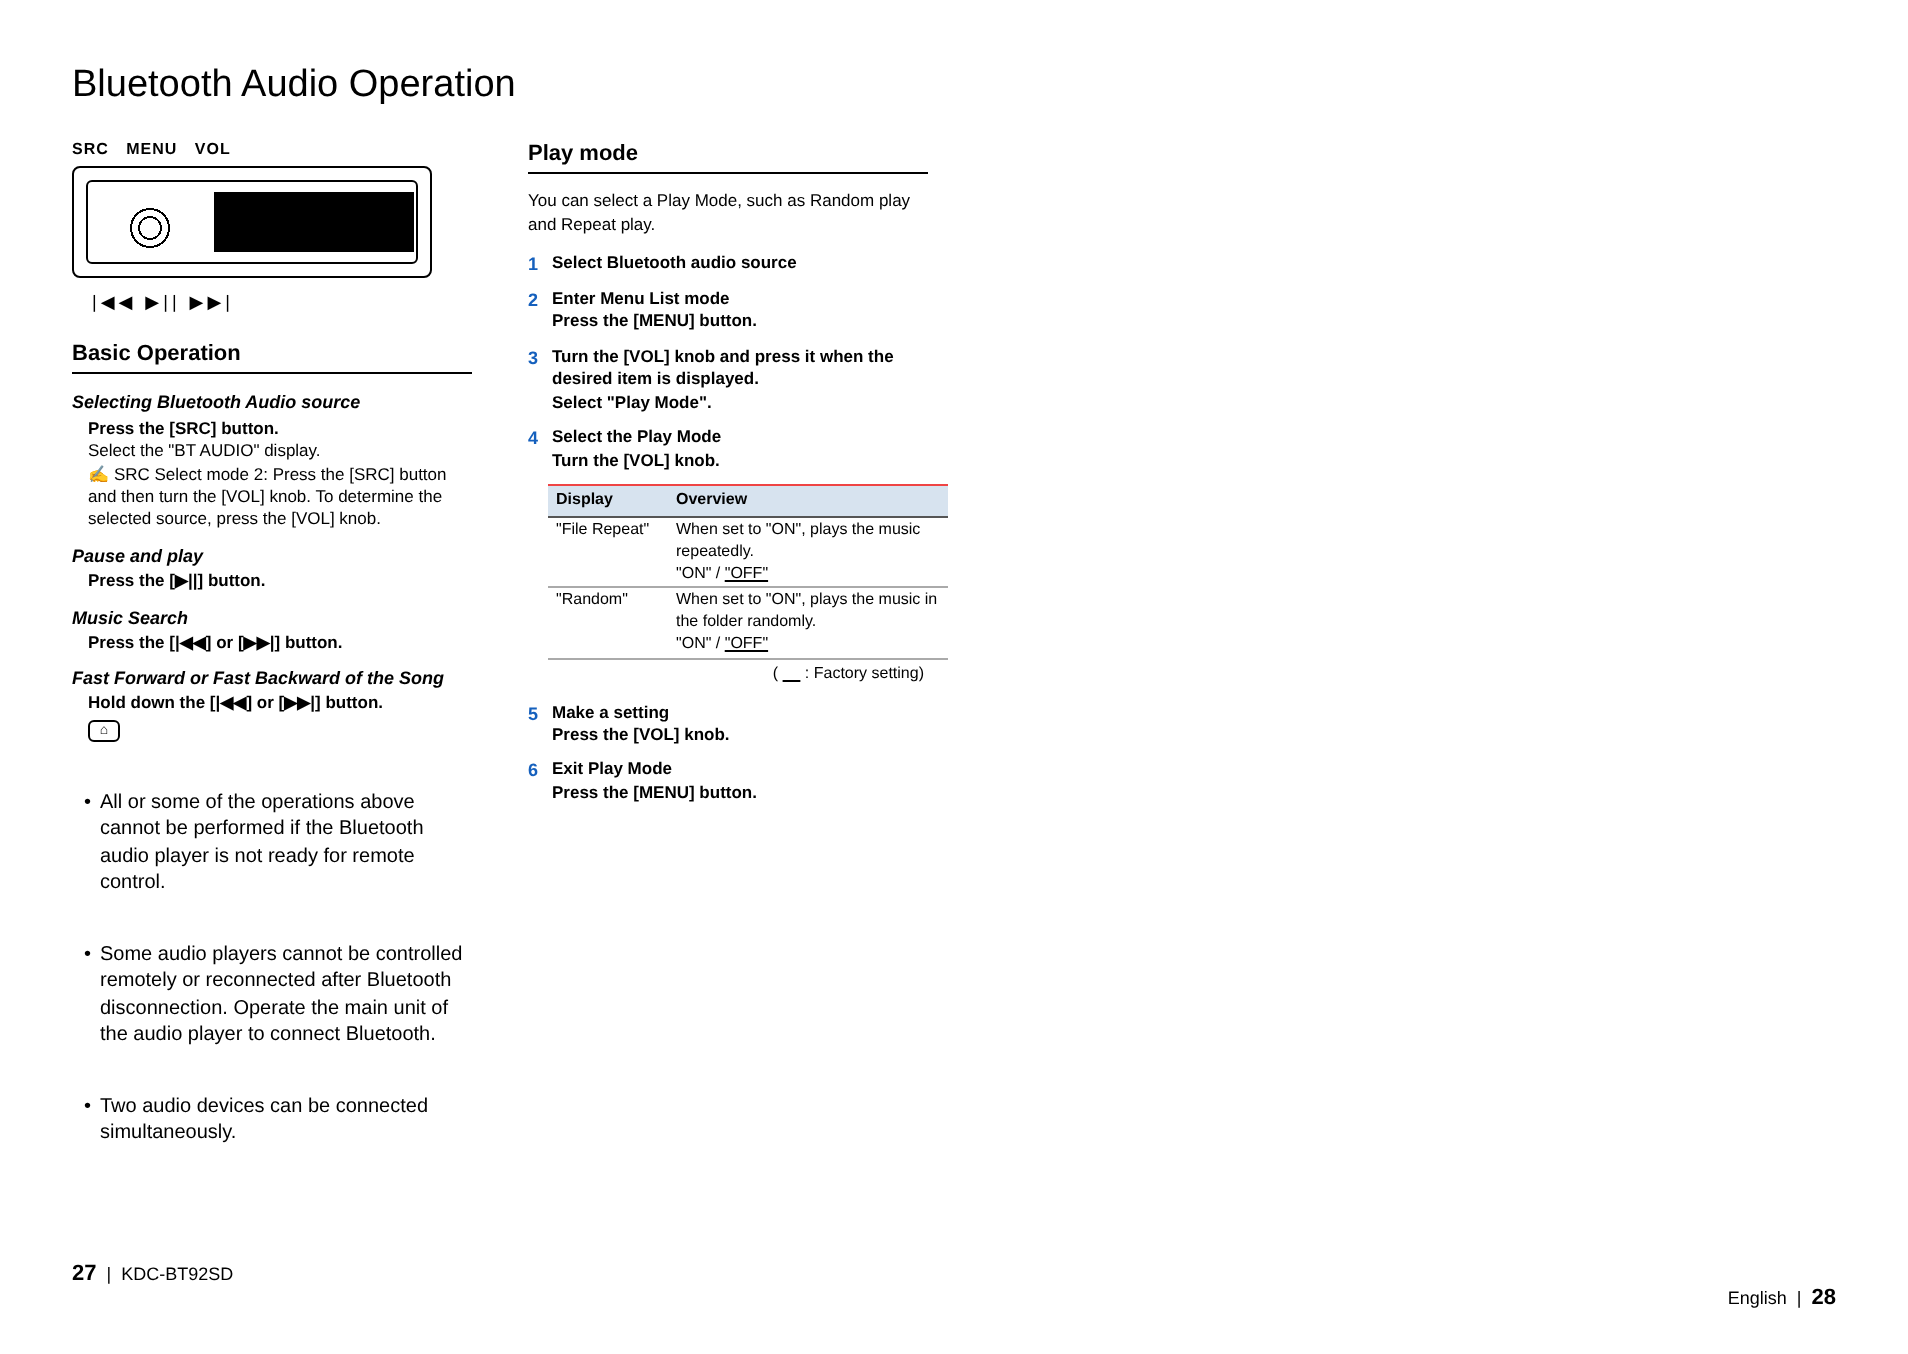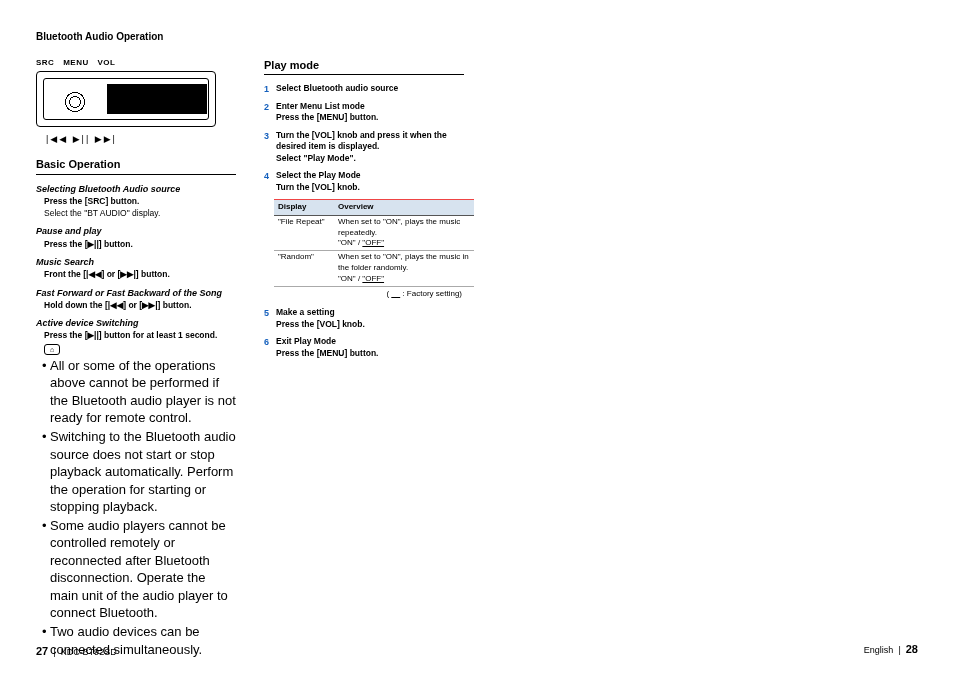--- a/index.html
+++ b/index.html
@@ -7,21 +7,21 @@
     font-family: "Helvetica Neue", Arial, sans-serif;
     color: #000;
     background: #fff;
     width: 954px;
     height: 677px;
     position: relative;
     font-size: 9px;
     line-height: 1.35;
   }
   .page { padding: 30px 36px 20px 36px; height: 100%; position: relative; }
-  .title { font-size: 10px; font-weight: bold; margin-bottom: 14px; }
+  .title { font-size: 19px; font-weight: normal; margin-bottom: 14px; }
   .columns { display: flex; gap: 28px; }
   .col { width: 200px; }
   .diagram-labels { font-size: 8px; font-weight: bold; letter-spacing: 0.5px; margin-bottom: 3px; }
   .diagram-labels span { margin-right: 6px; }
   .diagram-box {
     border: 1px solid #000;
     border-radius: 4px;
     width: 180px;
     height: 56px;
     position: relative;
@@ -42,38 +42,38 @@
     margin: 10px 0 8px 0;
   }
   .sub-bi { font-size: 9px; font-weight: bold; font-style: italic; margin-top: 6px; }
   .sub-b { font-size: 8.5px; font-weight: bold; margin-top: 1px; padding-left: 8px; }
   .body-txt { font-size: 8.5px; padding-left: 8px; }
   .note-icon {
     display:inline-block; width:16px; height:11px; border:1px solid #000;
     border-radius:3px; font-size:7px; text-align:center; line-height:9px; margin:2px 0 2px 8px;
   }
   ul.notes { list-style: none; padding-left: 14px; }
-  ul.notes li { font-size: 13px; position: relative; margin-bottom: 1px; }
+  ul.notes li { font-size: 10px; position: relative; margin-bottom: 1px; margin-top: 22px; }
   ul.notes li::before { content:"•"; position:absolute; left:-8px; }
   .link { color: #1560bd; }
   .steps { list-style: none; }
   .steps li { position: relative; padding-left: 12px; margin-bottom: 6px; }
   .steps li .num { position: absolute; left: 0; top: 0; font-weight: bold; color: #1560bd; font-size: 9px; }
   .steps li .st-title { font-weight: bold; font-size: 8.5px; }
   .steps li .st-body { font-weight: bold; font-size: 8.5px; }
   table.modes {
     border-collapse: collapse; width: 200px; margin: 4px 0 2px 10px; font-size: 8px;
   }
   table.modes th {
     background: #d7e3ef; text-align: left; font-weight: bold;
     border-top: 1px solid #ef4444; border-bottom: 1px solid #555; padding: 2px 4px;
   }
   table.modes td { padding: 1px 4px; vertical-align: top; border-bottom: 1px solid #aaa; }
   .factory { text-align: right; font-size: 8px; padding-right: 2px; }
-  .footer-left { position: absolute; bottom: 18px; left: 36px; font-size: 9px; }
+  .footer-left { position: absolute; bottom: 32px; left: 36px; font-size: 9px; }
   .footer-left .pn { font-weight: bold; font-size: 11px; }
   .footer-right { position: absolute; bottom: 20px; right: 36px; font-size: 9px; }
   .footer-right .pn { font-weight: bold; font-size: 11px; }
   .und { text-decoration: underline; }
 </style>
 </head>
 <body>
 
 <div class="page">
   <div class="title">Bluetooth Audio Operation</div>
@@ -88,53 +88,50 @@
       </div>
       <div class="diagram-box"></div>
       <div class="transport-icons">|◀◀   ▶||   ▶▶|</div>
 
       <div class="section-h">Basic Operation</div>
 
       <div>
         <div class="sub-bi">Selecting Bluetooth Audio source</div>
         <div class="sub-b">Press the [SRC] button.</div>
         <div class="body-txt">Select the "BT AUDIO" display.</div>
+        <div class="body-txt">✍ SRC Select mode 2: Press the [SRC] button and then turn the [VOL] knob. To determine the selected source, press the [VOL] knob.</div>
       </div>
 
       <div>
         <div class="sub-bi">Pause and play</div>
         <div class="sub-b">Press the [▶||] button.</div>
       </div>
 
       <div>
         <div class="sub-bi">Music Search</div>
-        <div class="sub-b">Front the [|◀◀] or [▶▶|] button.</div>
+        <div class="sub-b">Press the [|◀◀] or [▶▶|] button.</div>
       </div>
 
       <div>
         <div class="sub-bi">Fast Forward or Fast Backward of the Song</div>
         <div class="sub-b">Hold down the [|◀◀] or [▶▶|] button.</div>
       </div>
 
-      <div>
-        <div class="sub-bi">Active device Switching</div>
-        <div class="sub-b">Press the [▶||] button for at least 1 second.</div>
-      </div>
 
       <div class="note-icon">⌂</div>
       <ul class="notes">
         <li>All or some of the operations above cannot be performed if the Bluetooth audio player is not ready for remote control.</li>
-        <li>Switching to the Bluetooth audio source does not start or stop playback automatically. Perform the operation for starting or stopping playback.</li>
         <li>Some audio players cannot be controlled remotely or reconnected after Bluetooth disconnection. Operate the main unit of the audio player to connect Bluetooth.</li>
         <li>Two audio devices can be connected simultaneously.</li>
       </ul>
     </div>
 
     <div class="col">
       <div class="section-h" style="margin-top:0">Play mode</div>
+      <div class="body-txt" style="padding-left:0">You can select a Play Mode, such as Random play and Repeat play.</div>
 
       <ol class="steps" style="margin-top:8px">
         <li>
           <span class="num">1</span>
           <div class="st-title">Select Bluetooth audio source</div>
         </li>
         <li>
           <span class="num">2</span>
           <div class="st-title">Enter Menu List mode</div>
           <div class="st-body">Press the [MENU] button.</div>

